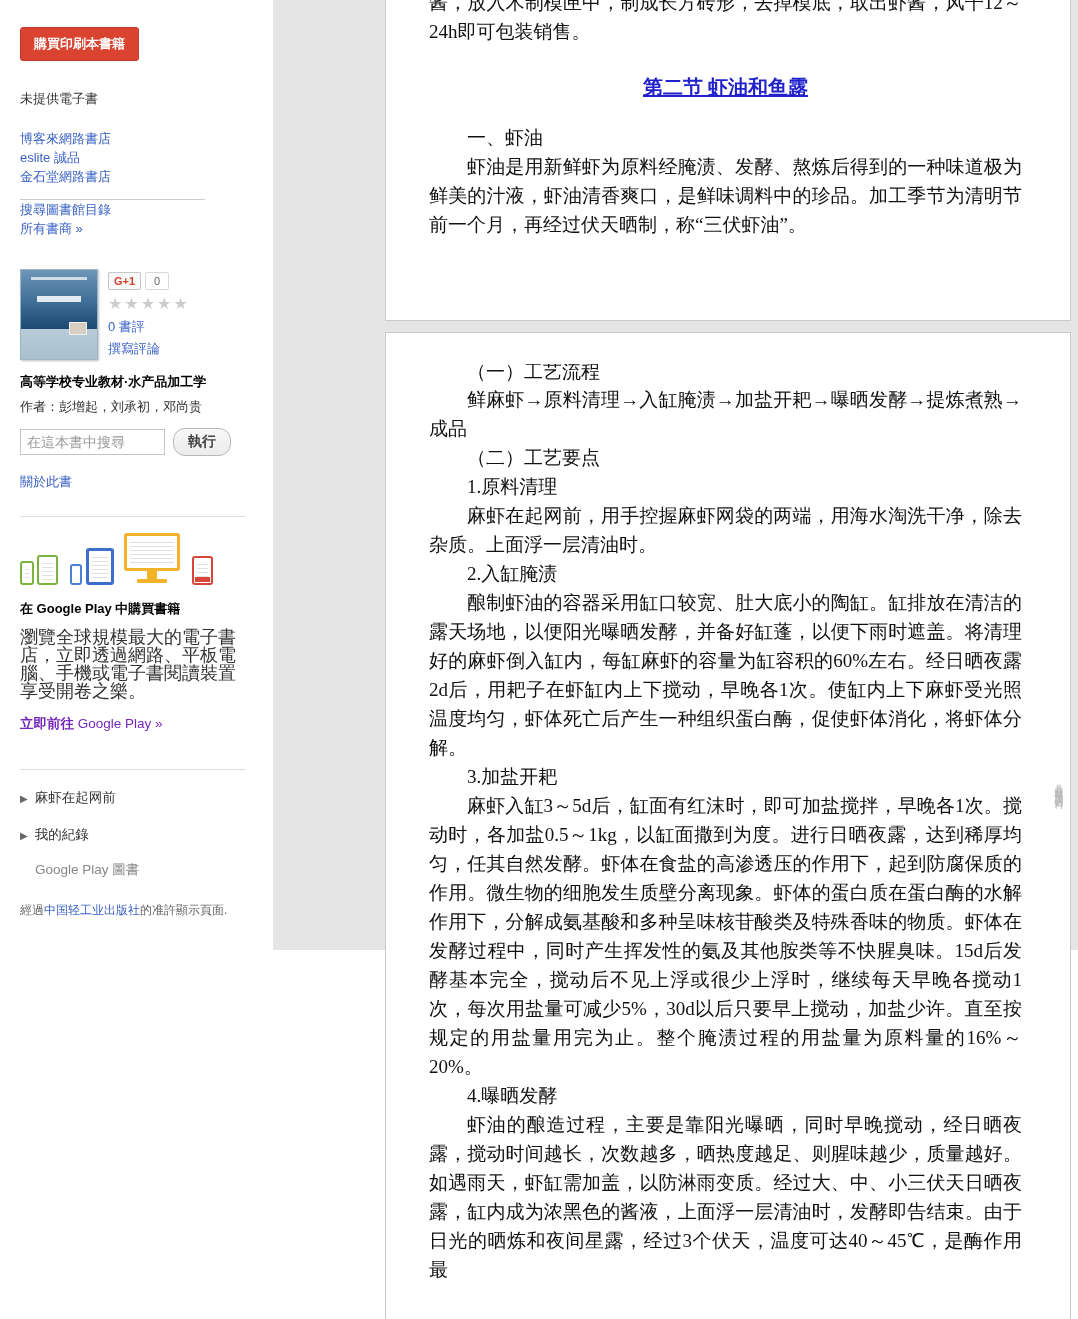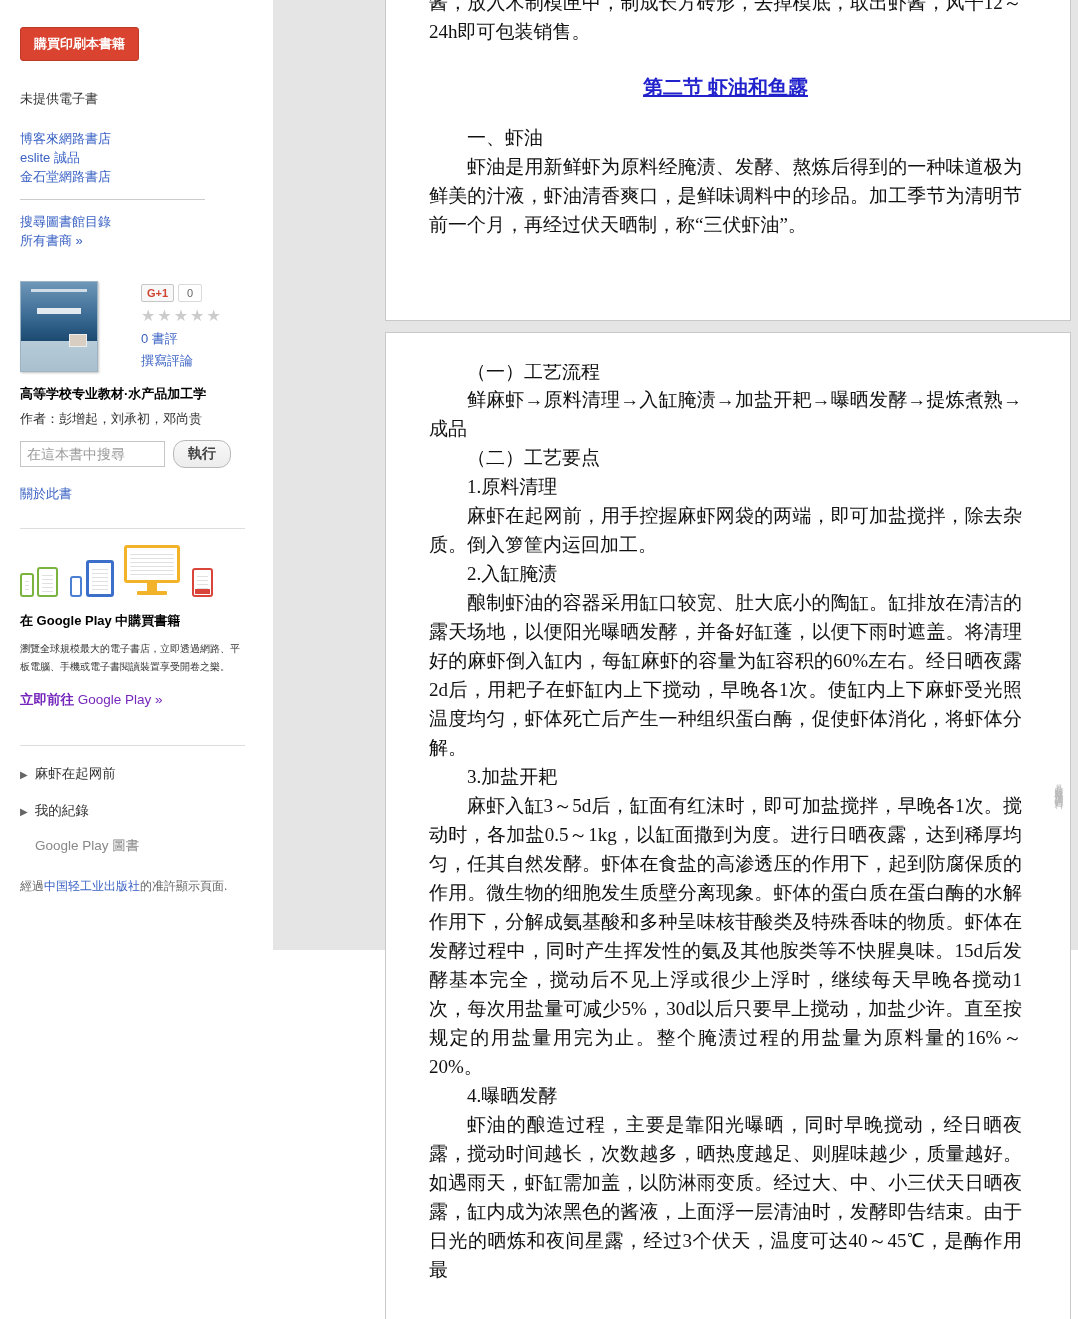--- a/index.html
+++ b/index.html
@@ -8,24 +8,24 @@
   a { text-decoration:none; cursor:pointer; }
 
   
   .sidebar { position:absolute; left:0; top:0; width:309px; height:1319px; background:#fff; padding:27px 0 0 20px; }
   .buy-btn { display:inline-block; background:#d9432f; color:#fff; font-weight:bold; font-size:13px;
     padding:7px 13px; border-radius:3px; border:1px solid #c03a28; cursor:pointer; }
   .no-ebook { margin-top:29px; font-size:13px; color:#333; }
   .store-links { margin-top:21px; }
   .store-links .lnk { display:block; font-size:13px; line-height:19px; color:#3b62c4; }
   .divider { width:185px; border-bottom:1px solid #ccc; margin-top:13px; }
-  .lib-links { margin-top:12px; }
+  .lib-links { }
   .lib-links .lnk { display:block; font-size:13px; line-height:19px; color:#3b62c4; }
 
-  .book-row { margin-top:31px; display:flex;gap:33px; }
+  .book-row { margin-top:31px; display:flex; }
   .cover { width:78px; height:91px; border:1px solid #9db4c4; position:relative;
     background:linear-gradient(180deg,#6e97b8 0%,#3c6b94 38%,#27567f 55%,#1d4a70 66%,#b7cbd8 66%,#a9c0cf 100%);
     box-shadow:1px 1px 2px rgba(0,0,0,.25); }
   .cover .t1 { position:absolute; top:7px; left:10px; width:56px; height:3px; background:rgba(255,255,255,.7); }
   .cover .t2 { position:absolute; top:26px; left:16px; width:44px; height:6px; background:rgba(255,255,255,.85); }
   .cover .ph { position:absolute; top:52px; right:10px; width:18px; height:13px; background:#d8cfc2; border:1px solid #eee; }
   .book-meta { margin-left:10px; padding-top:3px; }
   .gplus-row { display:flex; align-items:center; }
   .gplus-btn { border:1px solid #c6c6c6; border-radius:2px; background:#f8f8f8; color:#cf4332;
     font-size:11px; font-weight:bold; padding:2px 5px; cursor:pointer; }
@@ -53,21 +53,21 @@
   .ph-b { width:12px; height:21px; border:2px solid #4a7fd4; margin-left:12px; }
   .tab-b { width:28px; height:37px; border:3px solid #3b6fc9; margin-left:4px; }
   .monitor-wrap { margin-left:10px; position:relative; width:56px; height:52px; }
   .mon-screen { width:56px; height:38px; border:3px solid #f2b32a; border-radius:3px; background:#fff; position:relative; }
   .mon-stand { position:absolute; left:23px; top:38px; width:10px; height:8px; background:#f2b32a; }
   .mon-base { position:absolute; left:13px; top:46px; width:30px; height:4px; background:#f2b32a; border-radius:1px; }
   .reader { width:21px; height:29px; border:2px solid #d9453a; margin-left:12px; }
   .reader .band { position:absolute; left:1px; right:1px; bottom:1px; height:5px; background:#d9453a; }
 
   .gp-head { margin-top:15px; font-size:13px; font-weight:bold; color:#000; }
-  .gp-text { margin-top:10px; font-size:10px; line-height:18px; color:#333; width:228px; }
+  .gp-text { margin-top:10px; font-size:18px; line-height:18px; color:#333; width:228px; }
   .gp-link { display:inline-block; margin-top:15px; font-size:13.5px; color:#7627bb; }
   .gp-link b { font-weight:bold; }
   .divider3 { width:225px; border-bottom:1px solid #ddd; margin-top:36px; }
   .tree-item { margin-top:19px; font-size:13.5px; color:#333; cursor:pointer; }
   .tree-item .arrow { color:#666; font-size:10px; margin-right:7px; }
   .gp-books { margin-top:17px; padding-left:15px; font-size:13.5px; color:#888; }
   .permission { margin-top:23px; font-size:12px; color:#666; width:230px; }
   .permission a { color:#3b62c4; }
 
   
@@ -185,21 +185,21 @@
   </div>
 
   <div class="page p2">
     <div class="page-inner">
       <div class="clip-top">
         <div class="indent">（一）工艺流程</div>
       </div>
       <div class="indent">鲜麻虾→原料清理→入缸腌渍→加盐开耙→曝晒发酵→提炼煮熟→成品</div>
       <div class="indent">（二）工艺要点</div>
       <div class="indent">1.原料清理</div>
-      <div class="indent">麻虾在起网前，用手控握麻虾网袋的两端，即可加盐搅拌，除去杂质。倒入箩筐内运回加工。</div>
+      <div class="indent">麻虾在起网前，用手控握麻虾网袋的两端，用海水淘洗干净，除去杂质。上面浮一层清油时。</div>
       <div class="indent">2.入缸腌渍</div>
       <div class="indent">酿制虾油的容器采用缸口较宽、肚大底小的陶缸。缸排放在清洁的露天场地，以便阳光曝晒发酵，并备好缸蓬，以便下雨时遮盖。将清理好的麻虾倒入缸内，每缸麻虾的容量为缸容积的60%左右。经日晒夜露2d后，用耙子在虾缸内上下搅动，早晚各1次。使缸内上下麻虾受光照温度均匀，虾体死亡后产生一种组织蛋白酶，促使虾体消化，将虾体分解。</div>
       <div class="indent">3.加盐开耙</div>
       <div class="indent">麻虾入缸3～5d后，缸面有红沫时，即可加盐搅拌，早晚各1次。搅动时，各加盐0.5～1kg，以缸面撒到为度。进行日晒夜露，达到稀厚均匀，任其自然发酵。虾体在食盐的高渗透压的作用下，起到防腐保质的作用。微生物的细胞发生质壁分离现象。虾体的蛋白质在蛋白酶的水解作用下，分解成氨基酸和多种呈味核苷酸类及特殊香味的物质。虾体在发酵过程中，同时产生挥发性的氨及其他胺类等不快腥臭味。15d后发酵基本完全，搅动后不见上浮或很少上浮时，继续每天早晚各搅动1次，每次用盐量可减少5%，30d以后只要早上搅动，加盐少许。直至按规定的用盐量用完为止。整个腌渍过程的用盐量为原料量的16%～20%。</div>
       <div class="indent">4.曝晒发酵</div>
       <div class="indent">虾油的酿造过程，主要是靠阳光曝晒，同时早晚搅动，经日晒夜露，搅动时间越长，次数越多，晒热度越足、则腥味越少，质量越好。如遇雨天，虾缸需加盖，以防淋雨变质。经过大、中、小三伏天日晒夜露，缸内成为浓黑色的酱液，上面浮一层清油时，发酵即告结束。由于日光的晒炼和夜间星露，经过3个伏天，温度可达40～45℃，是酶作用最</div>
     </div>
     <div class="watermark">具有版權保護的資料</div>
   </div>
 

